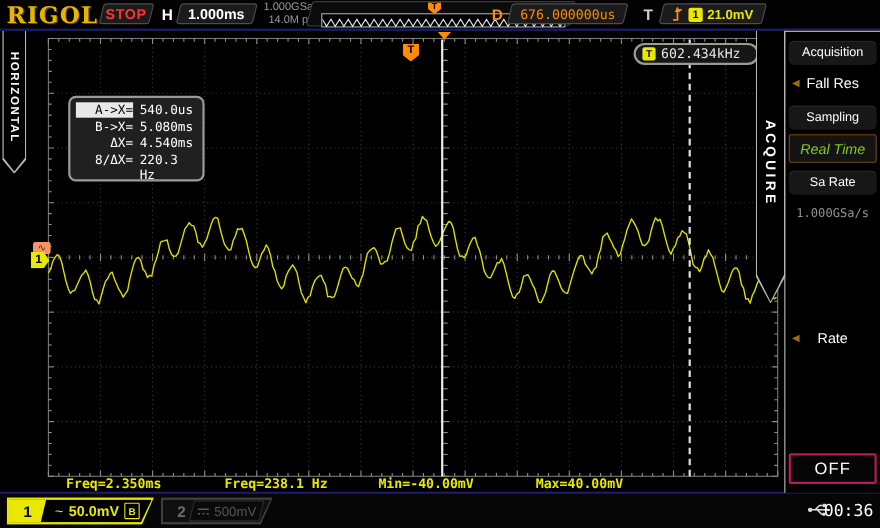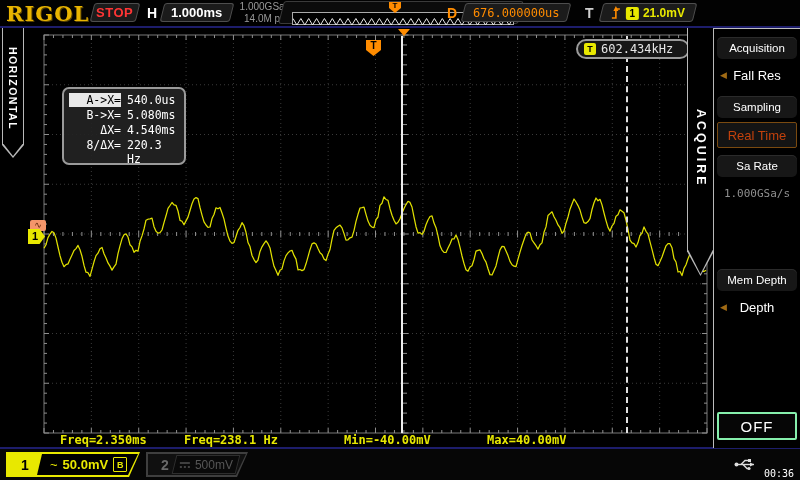--- a/index.html
+++ b/index.html
@@ -85,22 +85,22 @@
 
   
   #menu{position:absolute;left:713px;top:28px;width:87px;height:420px;background:#000;
         border-left:1px solid #bdbdbd;border-top:1px solid #bdbdbd;box-sizing:border-box;z-index:4;}
   .menu-label{position:absolute;left:3px;right:3px;height:22px;background:#171717;border-radius:5px;
       color:#fff;font-size:11.5px;display:flex;align-items:center;justify-content:center;
       box-shadow:inset 0 1px 0 rgba(255,255,255,.09),0 1px 2px #000;}
   .menu-value{position:absolute;left:3px;right:3px;height:24px;display:flex;align-items:center;
       justify-content:center;color:#fff;font-size:13px;}
   .menu-value .arrow{position:absolute;left:3px;color:#a06a14;font-size:9px;}
-  .menu-value.boxed-dim{border:1px solid #7a4a10;background:#141414;color:#c2410c;border-radius:2px;}
-  .menu-value.boxed-on{border:2px solid #86efac;background:#060606;color:#fff;border-radius:2px;
+  .menu-value.boxed-dim{border:1px solid #7a4a10;background:#141414;color:#84cc16;border-radius:2px;font-style:italic;}
+  .menu-value.boxed-on{border:2px solid #be185d;background:#060606;color:#fff;border-radius:2px;
       font-size:15px;letter-spacing:1px;}
   .menu-value.dimtext{color:#909090;font-family:"DejaVu Sans Mono",monospace;font-size:11px;}
 
   
   #bottombar{position:absolute;left:0;top:449px;width:800px;height:31px;background:#060606;}
   .chbadge{position:absolute;top:3px;height:25px;}
   .chbadge .border{position:absolute;inset:0;clip-path:polygon(0 0,100% 0,calc(100% - 11px) 100%,0 100%);}
   .chbadge .fill{position:absolute;left:2px;top:2px;right:2px;bottom:2px;
       clip-path:polygon(0 0,100% 0,calc(100% - 10px) 100%,0 100%);display:flex;align-items:center;}
   #ch1-badge{left:6px;width:134px;}
@@ -117,21 +117,21 @@
       font-size:9px;font-weight:bold;display:flex;align-items:center;justify-content:center;}
   #ch2-badge{left:146px;width:102px;}
   #ch2-badge .border{background:#3f3f3f;}
   #ch2-badge .fill{background:#101010;}
   #ch2-badge .ch-num{background:transparent;color:#6a6a6a;}
   #ch2-inner{position:absolute;left:28px;top:3px;width:62px;bottom:3px;background:#0a0a0a;
       border:1px solid #2e2e2e;transform:skewX(-14deg);display:flex;align-items:center;
       justify-content:center;gap:4px;color:#565656;font-size:12px;}
   #ch2-inner>*{transform:skewX(14deg);}
   #usb-wrap{position:absolute;right:44px;top:8px;}
-  #clock{position:absolute;right:6px;top:19px;color:#fff;font-size:10px;}
+  #clock{position:absolute;right:6px;top:6px;color:#fff;font-size:15px;}
 </style>
 </head>
 <body>
 
 <div id="screen">
 
   <div id="topbar">
     <div id="logo">RIGOL</div>
     <div id="stop-badge" class="pbadge">
       <span>STOP</span>
@@ -547,21 +547,21 @@
     <span class="lbl">8/ΔX=</span>
     <span class="val">220.3 Hz</span>
   </div>
 
   <div id="freq-badge">
     <span class="t-ico">T</span>
     <span class="val mono">602.434kHz</span>
   </div>
 
   <div class="meas" style="left:60px;">Freq=2.350ms</div>
-  <div class="meas" style="left:184px;">Freq=238.1 Hz</div>
+  <div class="meas" style="left:204px;">Freq=238.1 Hz</div>
   <div class="meas" style="left:344px;">Min=-40.00mV</div>
   <div class="meas" style="left:487px;">Max=40.00mV</div>
 
   <div id="tab-horizontal" class="vtab">
     <div class="outer"></div>
     <div class="inner"></div>
     <div class="txt">HORIZONTAL</div>
   </div>
   <div id="tab-acquire" class="vtab">
     <div class="outer"></div>
@@ -576,24 +576,23 @@
       <span>Fall Res</span>
     </div>
     <div class="menu-label" style="top:67px;">Sampling</div>
     <div class="menu-value boxed-dim" style="top:93px;">
       <span>Real Time</span>
     </div>
     <div class="menu-label" style="top:126px;text-align:right;">Sa Rate</div>
     <div class="menu-value dimtext" style="top:152px;">
       <span>1.000GSa/s</span>
     </div>
-    <div class="menu-label" style="top:240px;">Mem Depth</div>
     <div class="menu-value" style="top:266px;">
       <span class="arrow">◀</span>
-      <span>Depth</span>
+      <span>Rate</span>
     </div>
     <div class="menu-value boxed-on" style="top:383px;">
       <span>OFF</span>
     </div>
   </div>
 
   <div class="hr-blue" style="top:447px;"></div>
   <div id="bottombar">
     <div id="ch1-badge" class="chbadge">
       <div class="border"></div>

